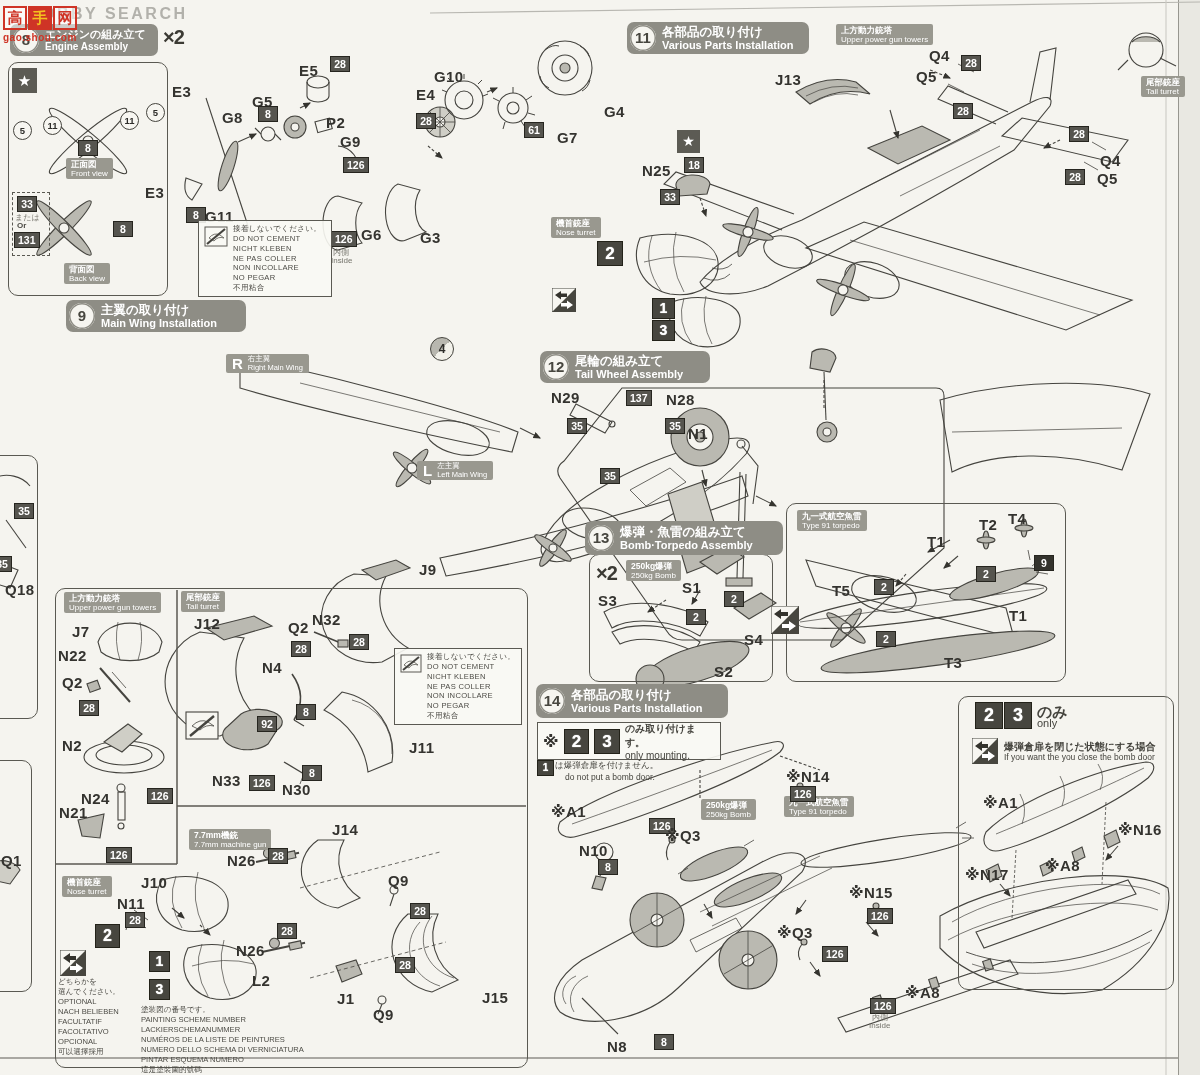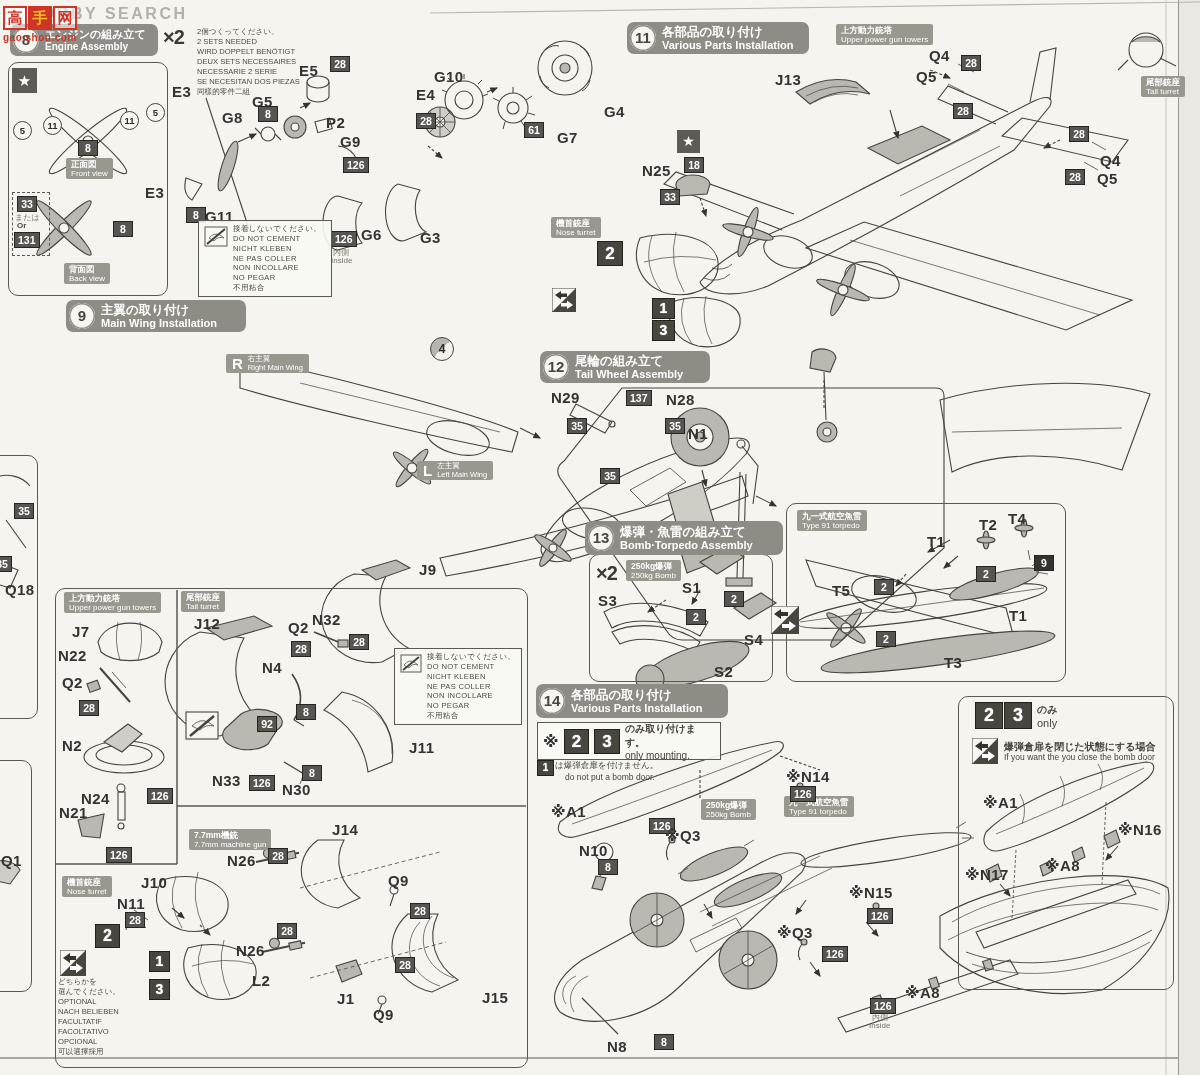--- a/index.html
+++ b/index.html
@@ -443,29 +443,20 @@
 </div>
 
 <div class="hdr" style="left:10px;top:24px;width:148px;height:32px">
   <span class="num">8</span>
   <span class="tt">
         <span class="jp" style="font-size:11px">エンジンの組み立て</span>
   <span class="en" style="font-size:10px">Engine Assembly</span>
       </span>
 </div>
 <span class="x2" style="left:163px;top:26px">×2</span>
-<div class="txt" style="left:197px;top:27px">
-  <span>2個つくってください。</span>
-      <span>2 SETS NEEDED</span>
-      <span>WIRD DOPPELT BENÖTIGT</span>
-  <span>DEUX SETS NECESSAIRES</span>
-      <span>NECESSARIE 2 SERIE</span>
-      <span>SE NECESITAN DOS PIEZAS</span>
-  <span>同樣的零件二組</span>
-</div>
 <div class="box" style="left:8px;top:62px;width:158px;height:232px"></div>
 <div class="staricon" style="left:12px;top:68px;width:25px;height:25px;font-size:15px;line-height:25px">★</div>
 <span class="pc" style="left:13px;top:121px">5</span>
 <span class="pc" style="left:43px;top:116px">11</span>
 <span class="pc" style="left:120px;top:111px">11</span>
 <span class="pc" style="left:146px;top:103px">5</span>
 <span class="bdg" style="left:78px;top:140px">8</span>
 <div class="chip" style="left:66px;top:158px">
   <span class="jp">正面図</span>
       <span class="en">Front view</span>
@@ -626,20 +617,29 @@
 <div class="txt" style="left:58px;top:977px">
   <span>どちらかを</span>
       <span>選んでください。</span>
       <span>OPTIONAL</span>
   <span>NACH BELIEBEN</span>
       <span>FACULTATIF</span>
       <span>FACOLTATIVO</span>
   <span>OPCIONAL</span>
       <span>可以選擇採用</span>
 </div>
+<div class="txt" style="left:141px;top:1005px">
+  <span>塗装図の番号です。</span>
+      <span>PAINTING SCHEME NUMBER</span>
+      <span>LACKIERSCHEMANUMMER</span>
+  <span>NUMÉROS DE LA LISTE DE PEINTURES</span>
+      <span>NUMERO DELLO SCHEMA DI VERNICIATURA</span>
+      <span>PINTAR ESQUEMA NUMERO</span>
+  <span>這是塗裝圖的號碼</span>
+</div>
 <span class="pl" style="left:332px;top:821px">J14</span>
 <span class="pl" style="left:388px;top:872px">Q9</span>
 <span class="bdg" style="left:410px;top:903px">28</span>
 <span class="pl" style="left:337px;top:990px">J1</span>
 <span class="pl" style="left:373px;top:1006px">Q9</span>
 <span class="pl" style="left:482px;top:989px">J15</span>
 <span class="bdg" style="left:395px;top:957px">28</span>
 
 <div class="hdr" style="left:627px;top:22px;width:182px;height:32px">
   <span class="num">11</span>
@@ -780,21 +780,21 @@
 <span class="pl" style="left:849px;top:884px">※N15</span>
 <span class="bdg" style="left:867px;top:908px">126</span>
 <span class="pl" style="left:905px;top:984px">※A8</span>
 <span class="bdg" style="left:870px;top:998px">126</span>
 <span class="tiny" style="left:872px;top:1012px">内側</span>
 <span class="tiny" style="left:869px;top:1021px">Inside</span>
 
 <div class="box" style="left:958px;top:696px;width:214px;height:292px"></div>
 <span class="schb" style="left:975px;top:702px;width:26px;height:25px;font-size:18px;line-height:25px">2</span>
 <span class="schb" style="left:1004px;top:702px;width:26px;height:25px;font-size:18px;line-height:25px">3</span>
-<span class="tiny" style="left:1037px;top:703px;font-size:10px;font-weight:700;color:#45443e">のみ</span>
+<span class="tiny" style="left:1037px;top:703px;font-size:15px;font-weight:700;color:#45443e">のみ</span>
 <span class="tiny" style="left:1037px;top:717px;font-size:11px;color:#45443e">only</span>
 <svg class="swap" style="left:972px;top:738px" width="26" height="26">
  <rect x="0" y="0" width="26" height="26" fill="#f7f6f1" stroke="#45443f"></rect>
       <polygon points="26,0 26,26 0,26" fill="#47463f"></polygon>
  <polygon points="3,8 10,3 10,6 16,6 16,10 10,10 10,13" fill="#34332d"></polygon>
  <polygon points="23,18 16,13 16,16 10,16 10,20 16,20 16,23" fill="#fff"></polygon>
 </svg>
 <span class="tiny" style="left:1004px;top:740px;font-size:10px;font-weight:700;color:#45443e">爆弾倉扉を閉じた状態にする場合</span>
 <span class="tiny" style="left:1004px;top:752px;font-size:8.5px;color:#45443e">If you want the you close the bomb door</span>
 <span class="pl" style="left:983px;top:794px">※A1</span>

